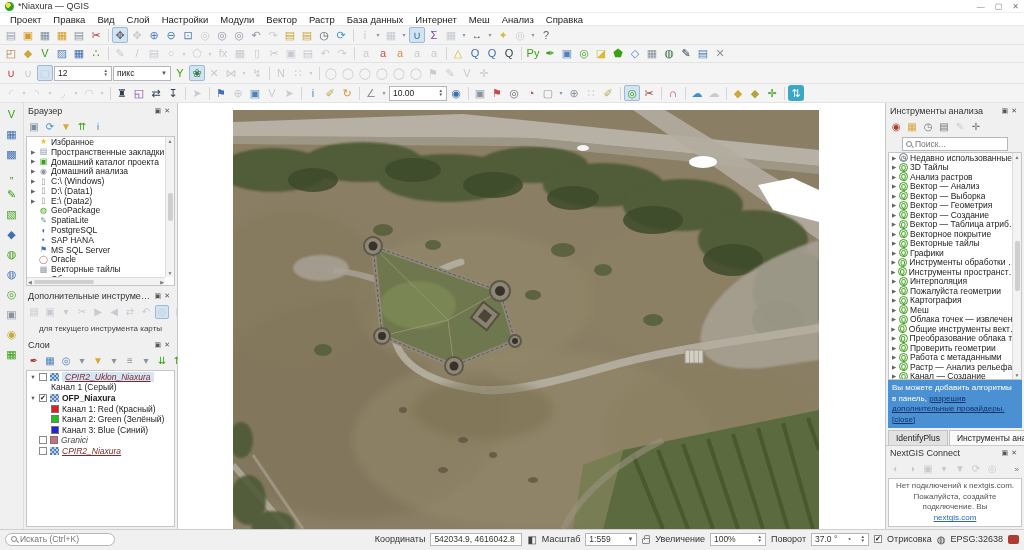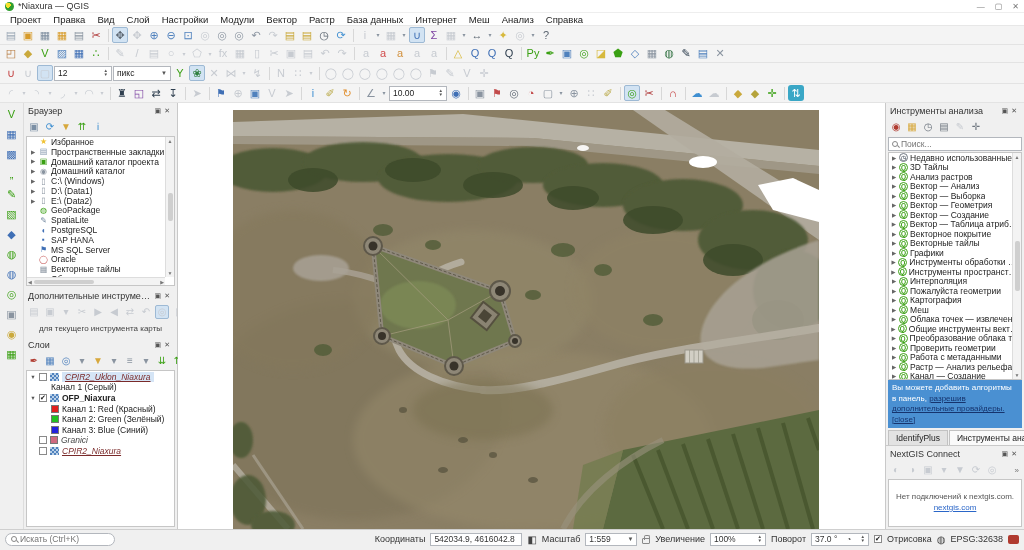--- a/index.html
+++ b/index.html
@@ -64,21 +64,21 @@
   .indent1{padding-left:24px}
   .ramp-wrap{display:flex;padding-left:26px;gap:4px;height:48px;align-items:stretch}
   .ramp{width:7px;background:linear-gradient(#3a0b04,#8f1508,#d84d10,#f0a820,#f2e13c,#7fc93f,#2fbf9a,#2f6fd8,#131e5e)}
   .ramp-lbls{display:flex;flex-direction:column;justify-content:space-between;font-size:8px;color:#333}
   .swatch{width:8px;height:8px;border:1px solid #777;flex:0 0 auto}
   
   .map{flex:1;position:relative;background:#fff;overflow:hidden}
   .photo{position:absolute;left:55px;top:7px;width:586px;height:419px}
   
   .rightdock{width:139px;border-left:1px solid #c9c9c9;display:flex;flex-direction:column;background:#f0f0f0}
-  .searchbox{display:flex;align-items:center;gap:3px;background:#fff;border:1px solid #b3b7bd;height:14px;margin:1px 2px;padding:0 3px}
+  .searchbox{display:flex;align-items:center;gap:3px;background:#fff;border:1px solid #b3b7bd;height:14px;margin:1px 16px;padding:0 3px}
   .searchbox input{border:none;outline:none;width:100%;font-size:8.5px;font-family:"Liberation Sans",sans-serif;color:#333}
   .ptree{flex:1;background:#fff;border:1px solid #c6c6c6;margin:0 2px;position:relative;overflow:hidden}
   .prow{display:flex;align-items:center;height:9.5px;padding-left:2px;gap:2px;font-size:8.5px;white-space:nowrap}
   .prow .arr{width:6px;font-size:5.5px;color:#666;text-align:center}
   .qic{width:9px;height:9px;border-radius:50%;border:1px solid currentColor;font-size:6.5px;font-weight:bold;display:flex;align-items:center;justify-content:center;flex:0 0 auto}
   .notice{background:#4a90d2;color:#fff;font-size:8px;line-height:1.3;padding:3px 4px;margin:0 2px}
   .nlink{color:#16346e;text-decoration:underline;cursor:pointer}
   .tabs{display:flex;height:15px;align-items:stretch;margin:2px 2px 0 2px;gap:1px}
   .tab{display:flex;align-items:center;padding:0 7px;font-size:8.5px;background:#e2e2e2;border:1px solid #c2c2c2;border-bottom:none;white-space:nowrap}
   .tab.active{background:#fafafa}
@@ -378,21 +378,21 @@
               <span class="tlabel">Пространственные закладки</span>
             </div>
             <div class="trow">
               <span class="arr">▶</span>
               <span class="ticon" style="color: rgb(58, 160, 19);">▣</span>
               <span class="tlabel">Домашний каталог проекта</span>
             </div>
             <div class="trow">
               <span class="arr">▶</span>
               <span class="ticon" style="color: rgb(138, 148, 160);">◉</span>
-              <span class="tlabel">Домашний каталог</span>
+              <span class="tlabel">Домашний анализа</span>
             </div>
             <div class="trow">
               <span class="arr">▶</span>
               <span class="ticon" style="color: rgb(138, 148, 160);">▯</span>
               <span class="tlabel">C:\ (Windows)</span>
             </div>
             <div class="trow">
               <span class="arr">▶</span>
               <span class="ticon" style="color: rgb(138, 148, 160);">▯</span>
               <span class="tlabel">D:\ (Data1)</span>
@@ -830,20 +830,21 @@
             <span class="tb dis" style="color: rgb(199, 203, 209);">▣</span>
             <span class="tb dd dis">▾</span>
             <span class="tb dis" style="color: rgb(199, 203, 209);">▼</span>
             <span class="tb dis" style="color: rgb(199, 203, 209);">⟳</span>
             <span class="tb dis" style="color: rgb(199, 203, 209);">◎</span>
           </span>
         <span class="ngmore">»</span>
       </div>
       <div class="ngbody">
         <div>Нет подключений к nextgis.com.</div>
+        <div>Пожалуйста, создайте подключение. Вы</div>
         <div class="nglink">nextgis.com</div>
       </div>
     </div>
   </div>
 </div>
 
 <div class="statusbar">
   <div class="locator">
     <span class="mag-ic"></span>
     <input placeholder="Искать (Ctrl+K)" style="">

